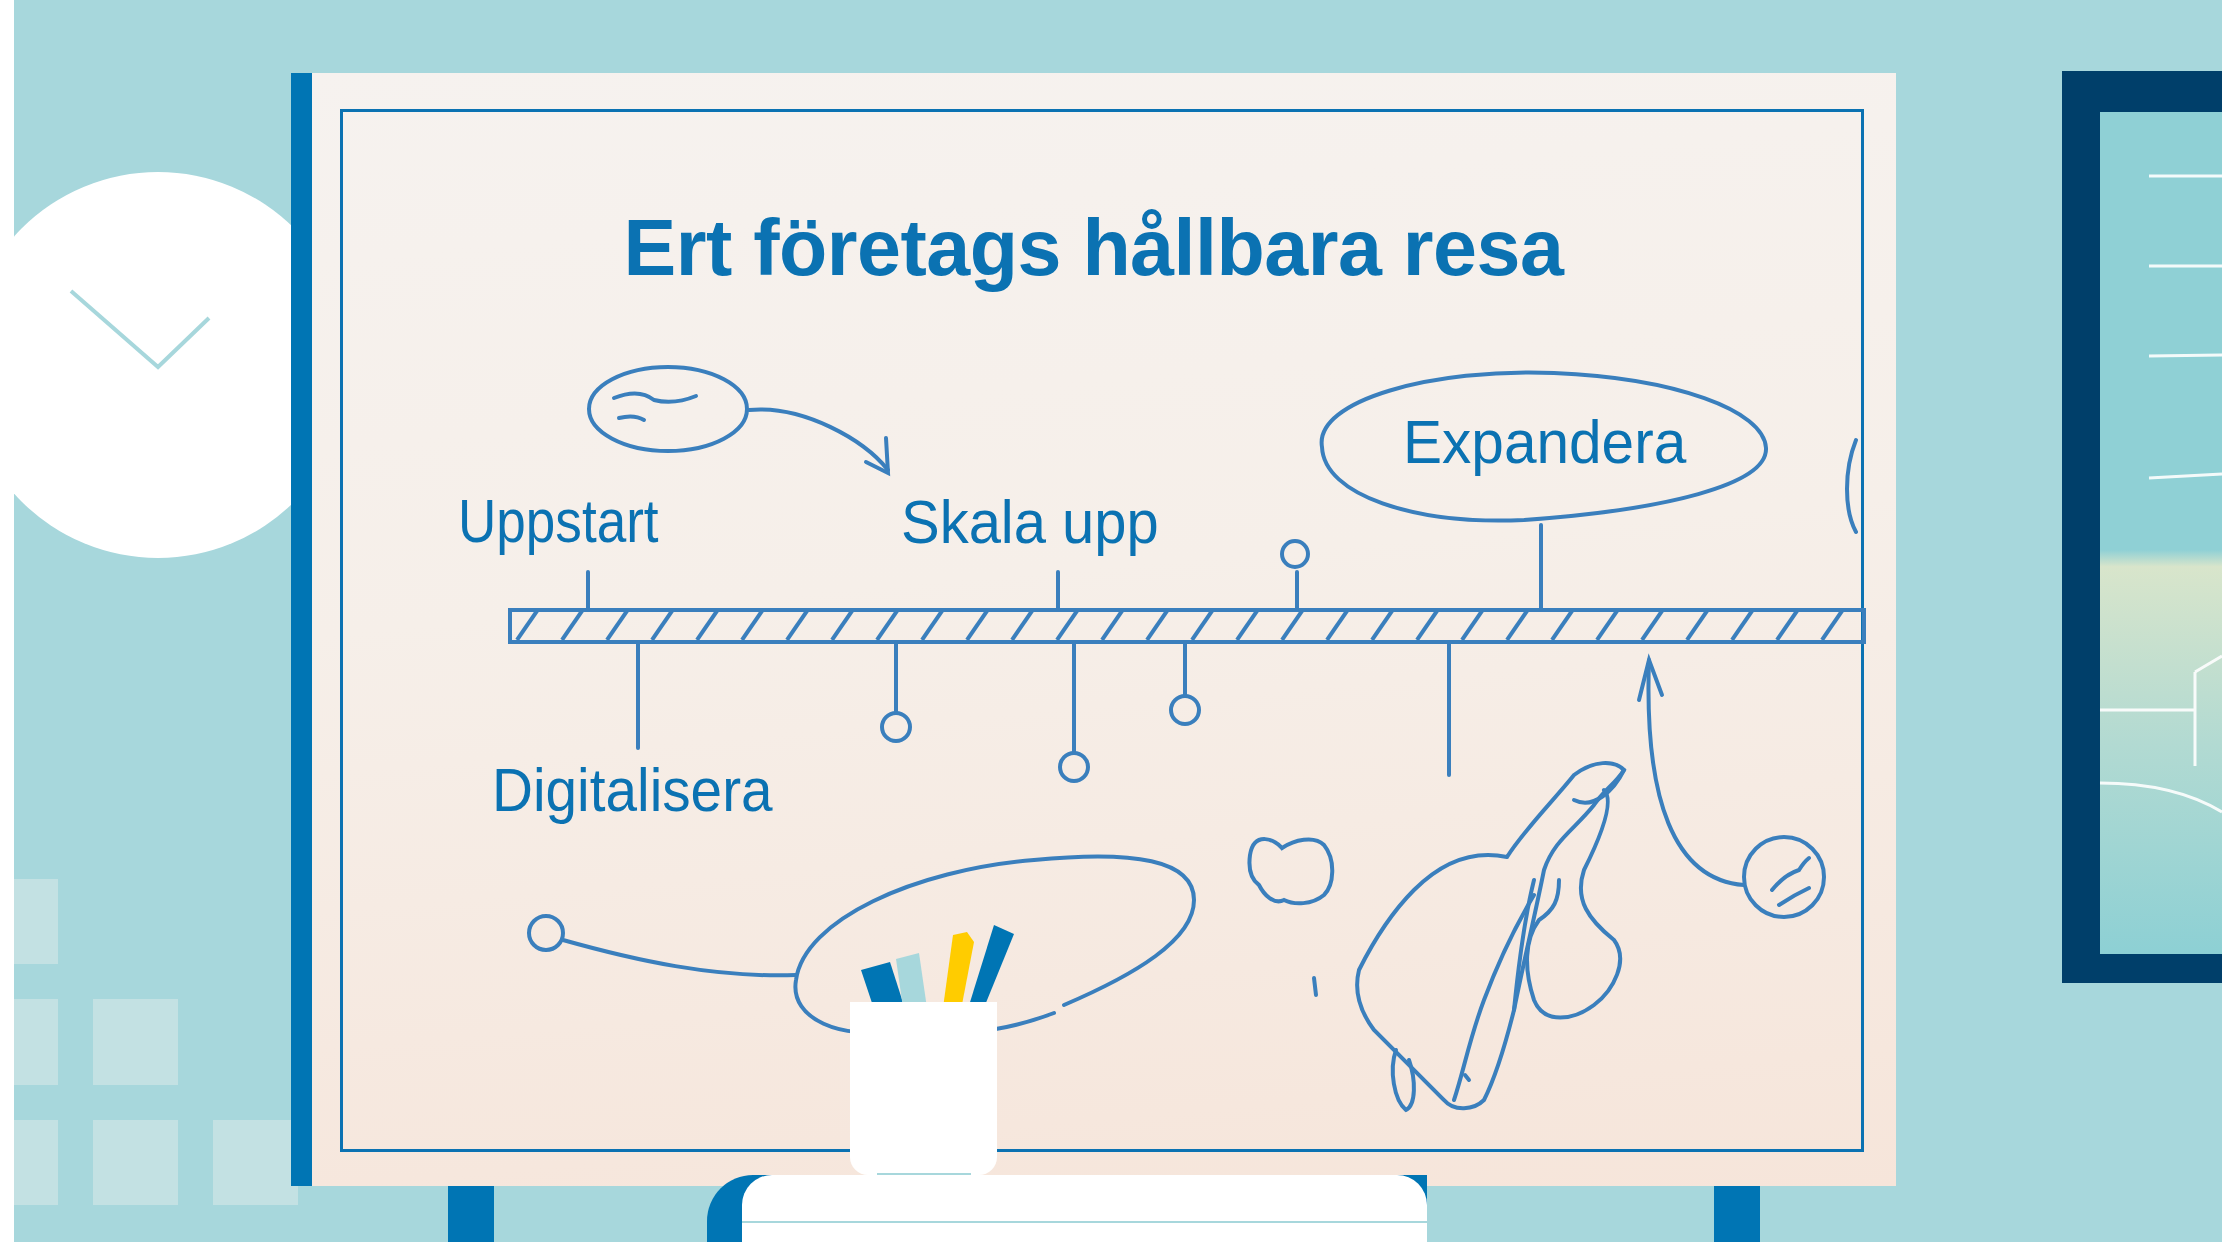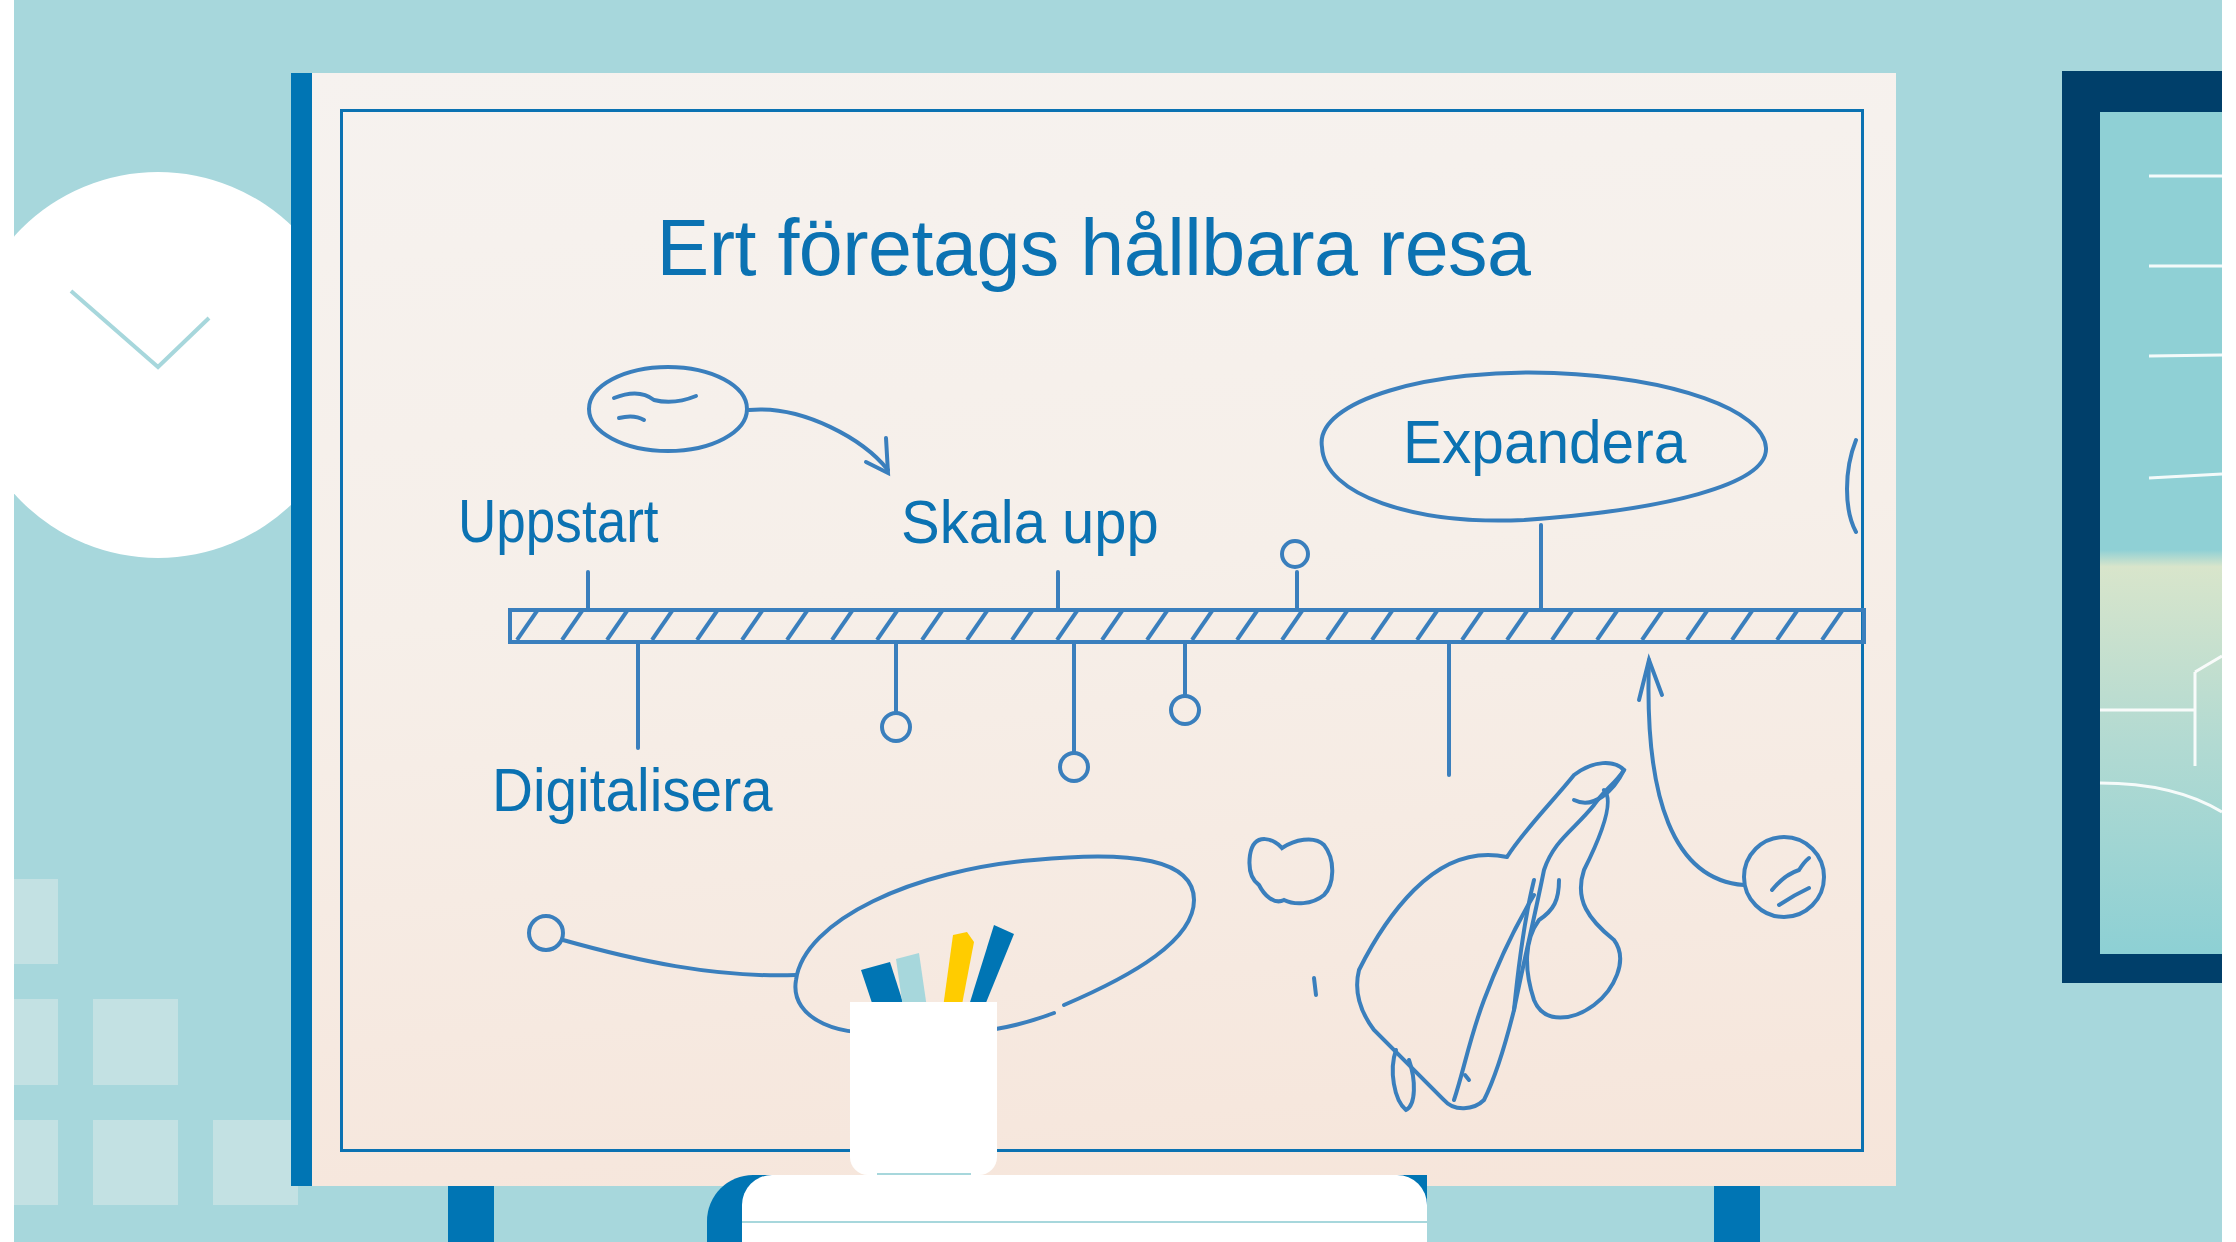--- a/index.html
+++ b/index.html
@@ -17,21 +17,21 @@
   
   .sq { background: #c3e1e3; }
 
   
   .board { left: 277px; top: 73px; width: 1605px; height: 1113px;
     background: linear-gradient(175deg, #f6f2ef 0%, #f6efe9 45%, #f6e5da 100%); }
   .board-stripe { left: 277px; top: 73px; width: 21px; height: 1113px; background: #0075b4; }
   .board-inner { left: 326px; top: 109px; width: 1524px; height: 1043px; border: 3px solid #0b72b2; box-sizing: border-box; }
   .leg { background: #0075b4; width: 46px; height: 60px; top: 1186px; }
 
-  .title { left: 317px; width: 1605px; top: 202px; text-align: center; font-weight: normal; font-size: 79px; color: #0b72b2; white-space: nowrap; letter-spacing: -0.5px; }
+  .title { left: 317px; width: 1605px; top: 202px; text-align: center; font-weight: bold; font-size: 79px; color: #0b72b2; white-space: nowrap; letter-spacing: -0.5px; }
   .label { font-size: 61px; color: #0b72b2; white-space: nowrap; line-height: 1; transform-origin: left top; }
 
   
   .frame { left: 2048px; top: 71px; width: 200px; height: 912px; background: #003f6a; }
   .window-pane { left: 2086px; top: 112px; width: 200px; height: 842px;
     background: linear-gradient(180deg, #8fd0d5 0%, #8fd0d5 52%, #d8e5cb 54%, #b2dad2 75%, #8dd0d4 100%); }
 
   
   .desk-back { left: 693px; top: 1175px; width: 720px; height: 80px; background: #0075b4; border-radius: 46px 0 0 0; }
   .desk { left: 728px; top: 1175px; width: 685px; height: 80px; background: #ffffff; border-radius: 30px 30px 0 0; }

